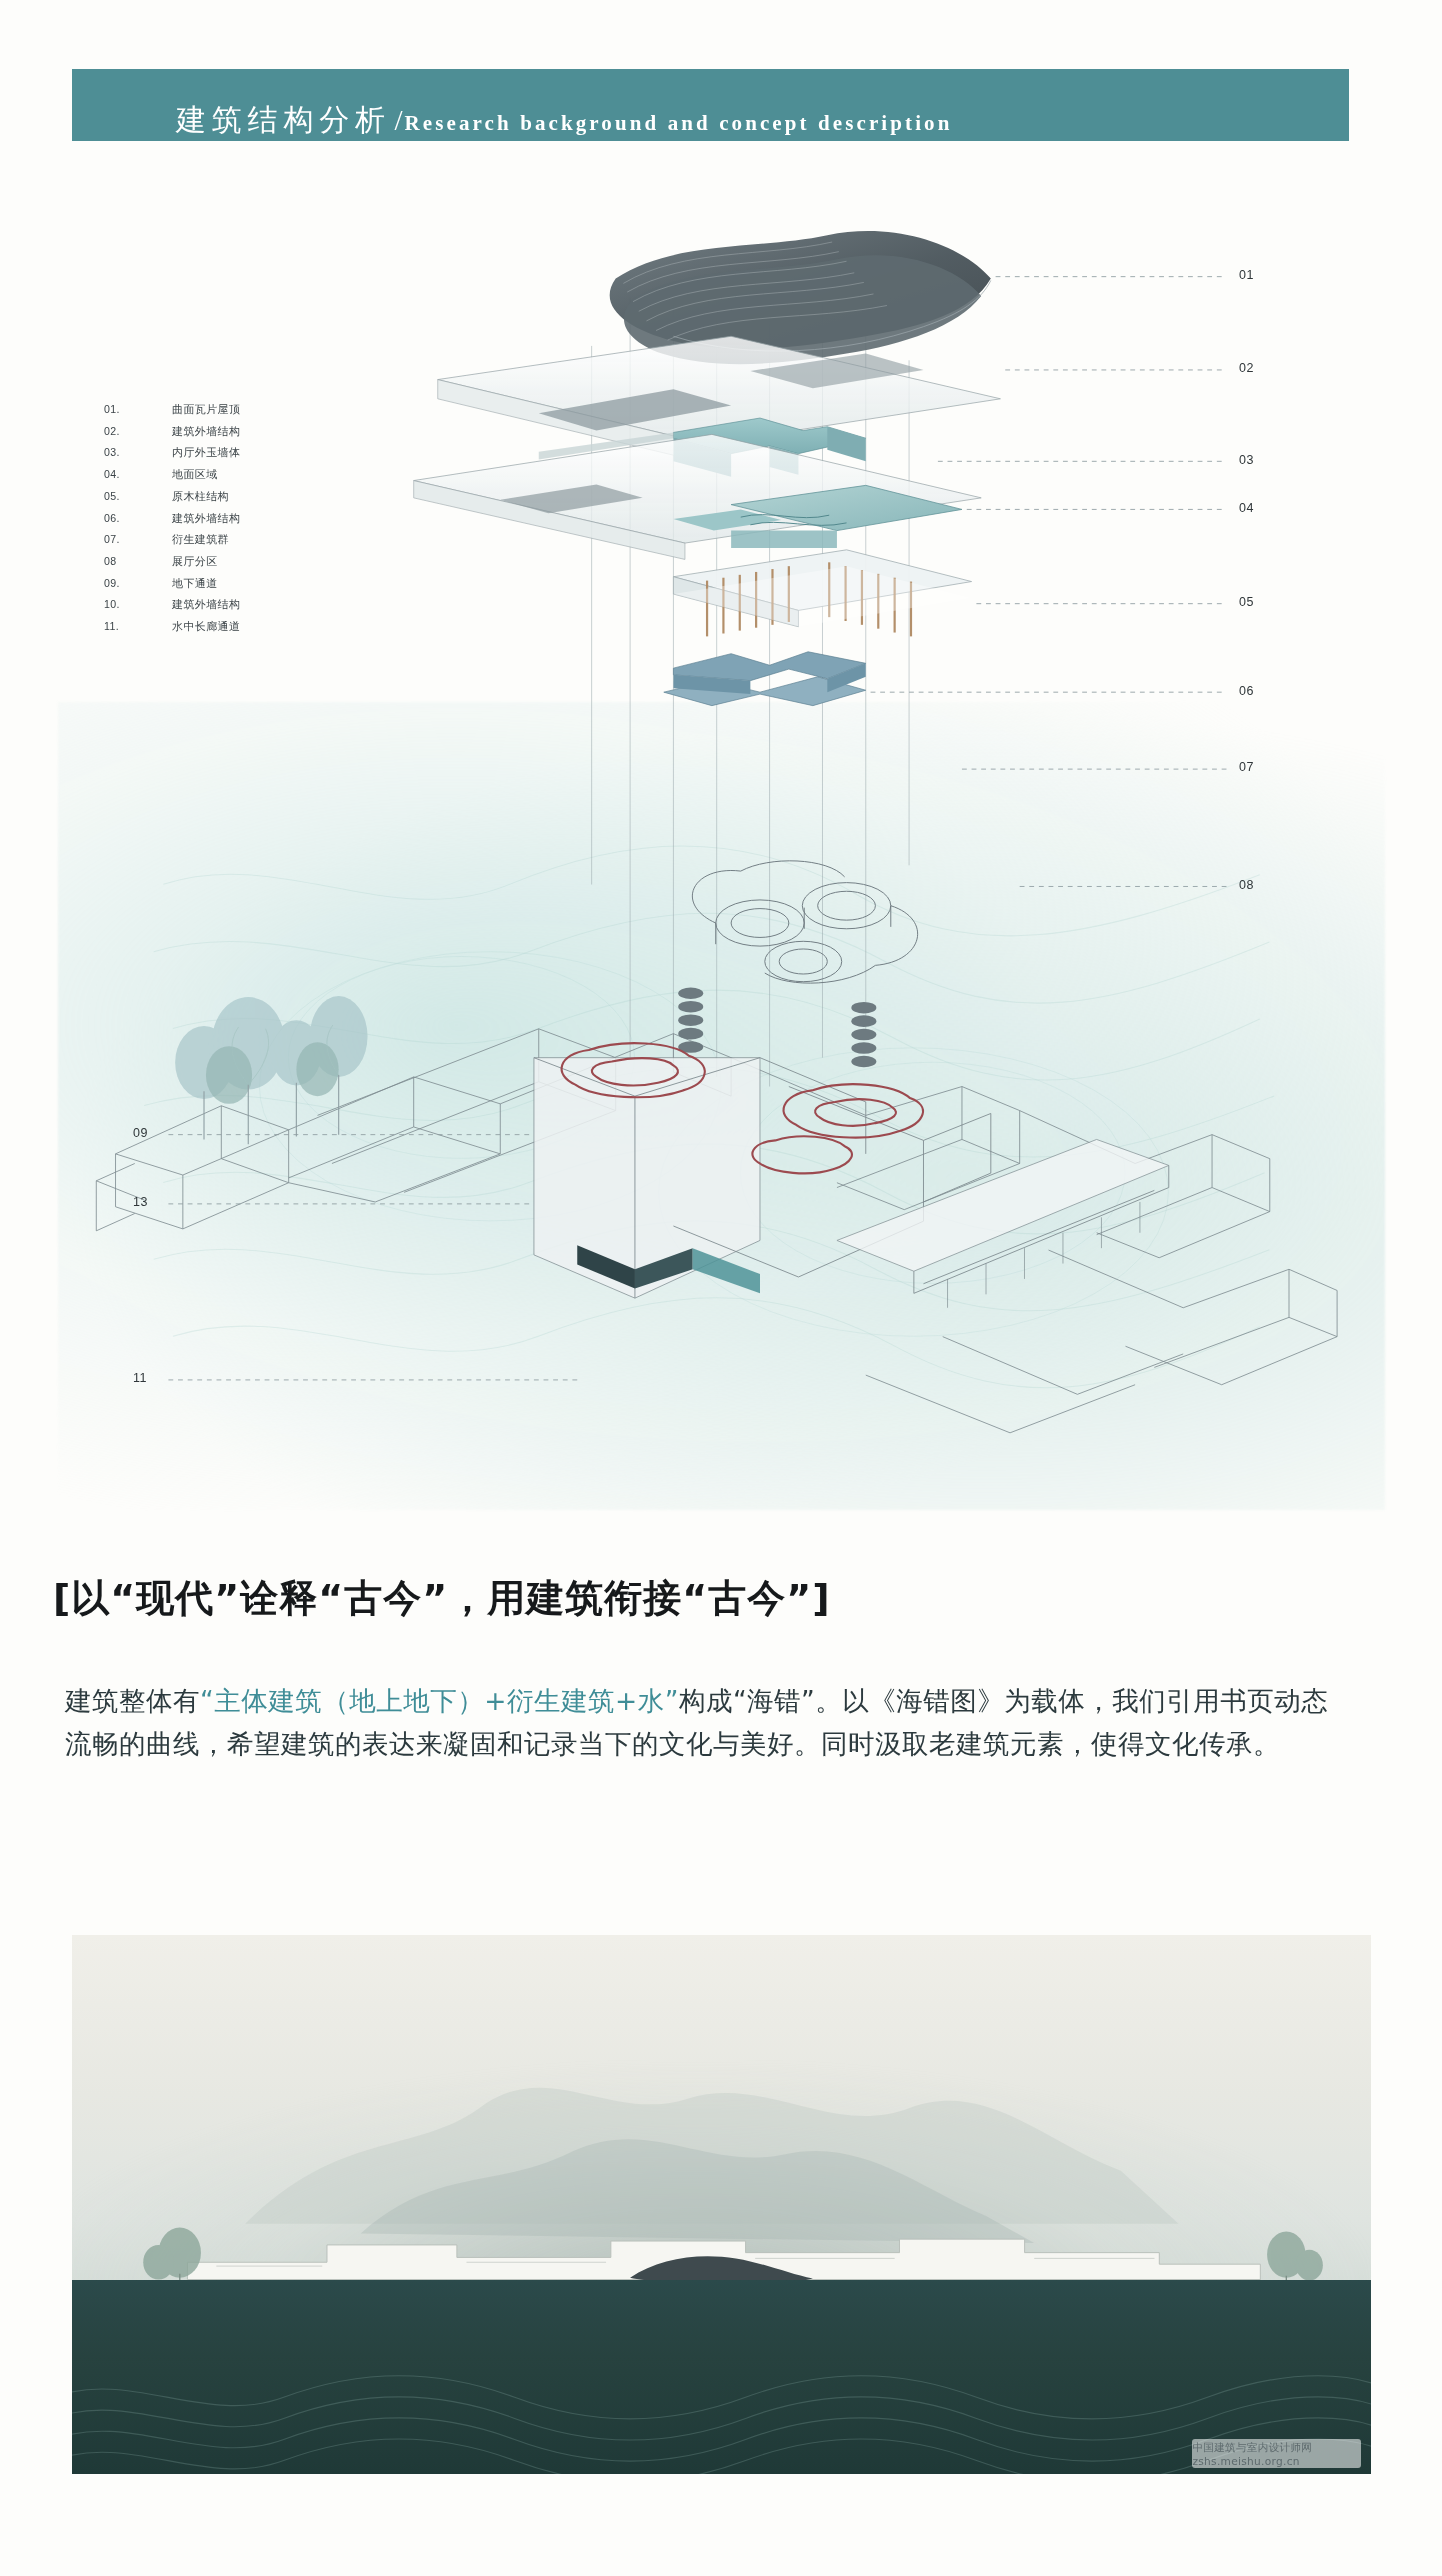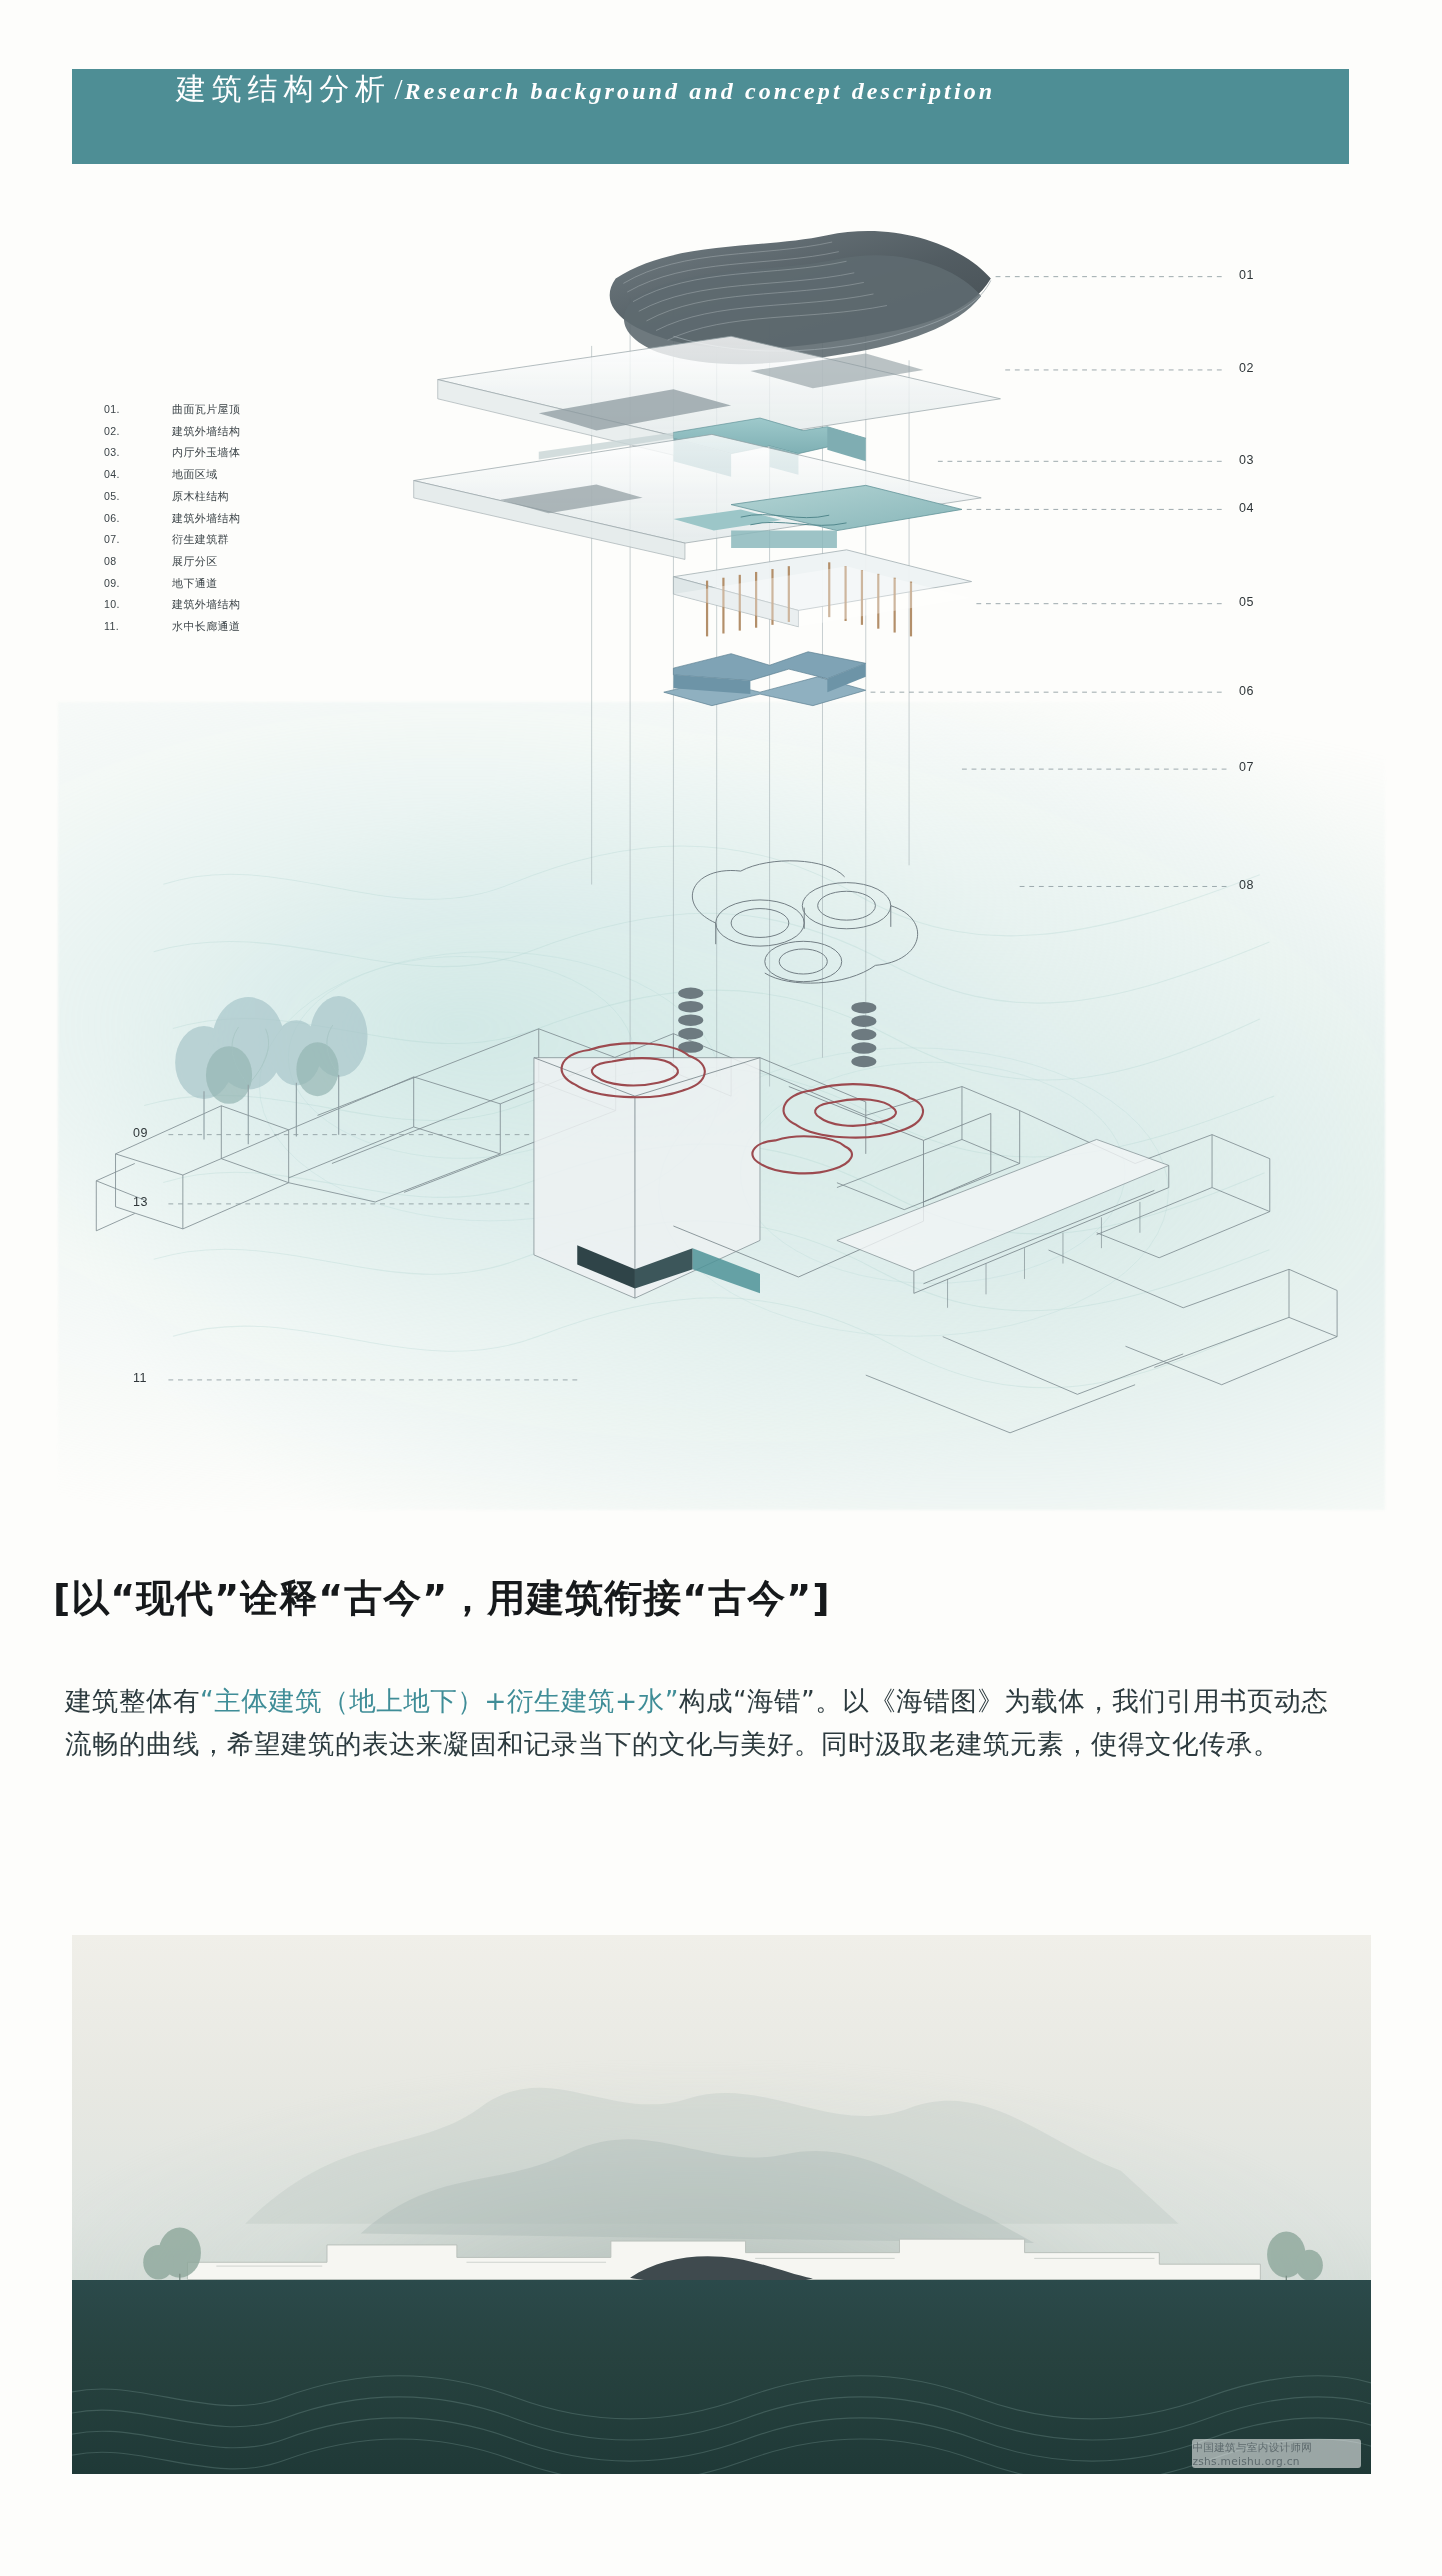--- a/index.html
+++ b/index.html
@@ -19,24 +19,24 @@
     inset: 0;
     background: #fdfdfb;
   }
 
   
   .banner {
     position: absolute;
     left: 72px;
     top: 69px;
     width: 1277px;
-    height: 95px;
+    height: 72px;
     background: #4e8e95;
     display: flex;
-    align-items: flex-start;
+    align-items: flex-end;
     box-shadow: 0 0 0 0 transparent;
   }
   .banner::before {
     content: "";
     position: absolute;
     left: -5.8px;
     top: -6.7px;
     right: -5.8px;
     bottom: -6.7px;
     background:
@@ -57,25 +57,24 @@
     letter-spacing: 5.8px;
     font-family: "DejaVu Sans", sans-serif;
     font-weight: 500;
   }
   .banner-slash {
     font-size: 29px;
     margin: 0 1.9px 0 3.8px;
     font-family: "Liberation Serif", serif;
   }
   .banner-en {
-    font-size: 24px;
+    font-size: 21px;
     letter-spacing: 3.1px;
     font-family: "Liberation Serif", serif;
     font-weight: 600;
-    font-style: italic;
   }
 
   
   .diagram {
     position: absolute;
     left: 0;
     top: 192px;
     width: 1443px;
     height: 1337px;
   }

